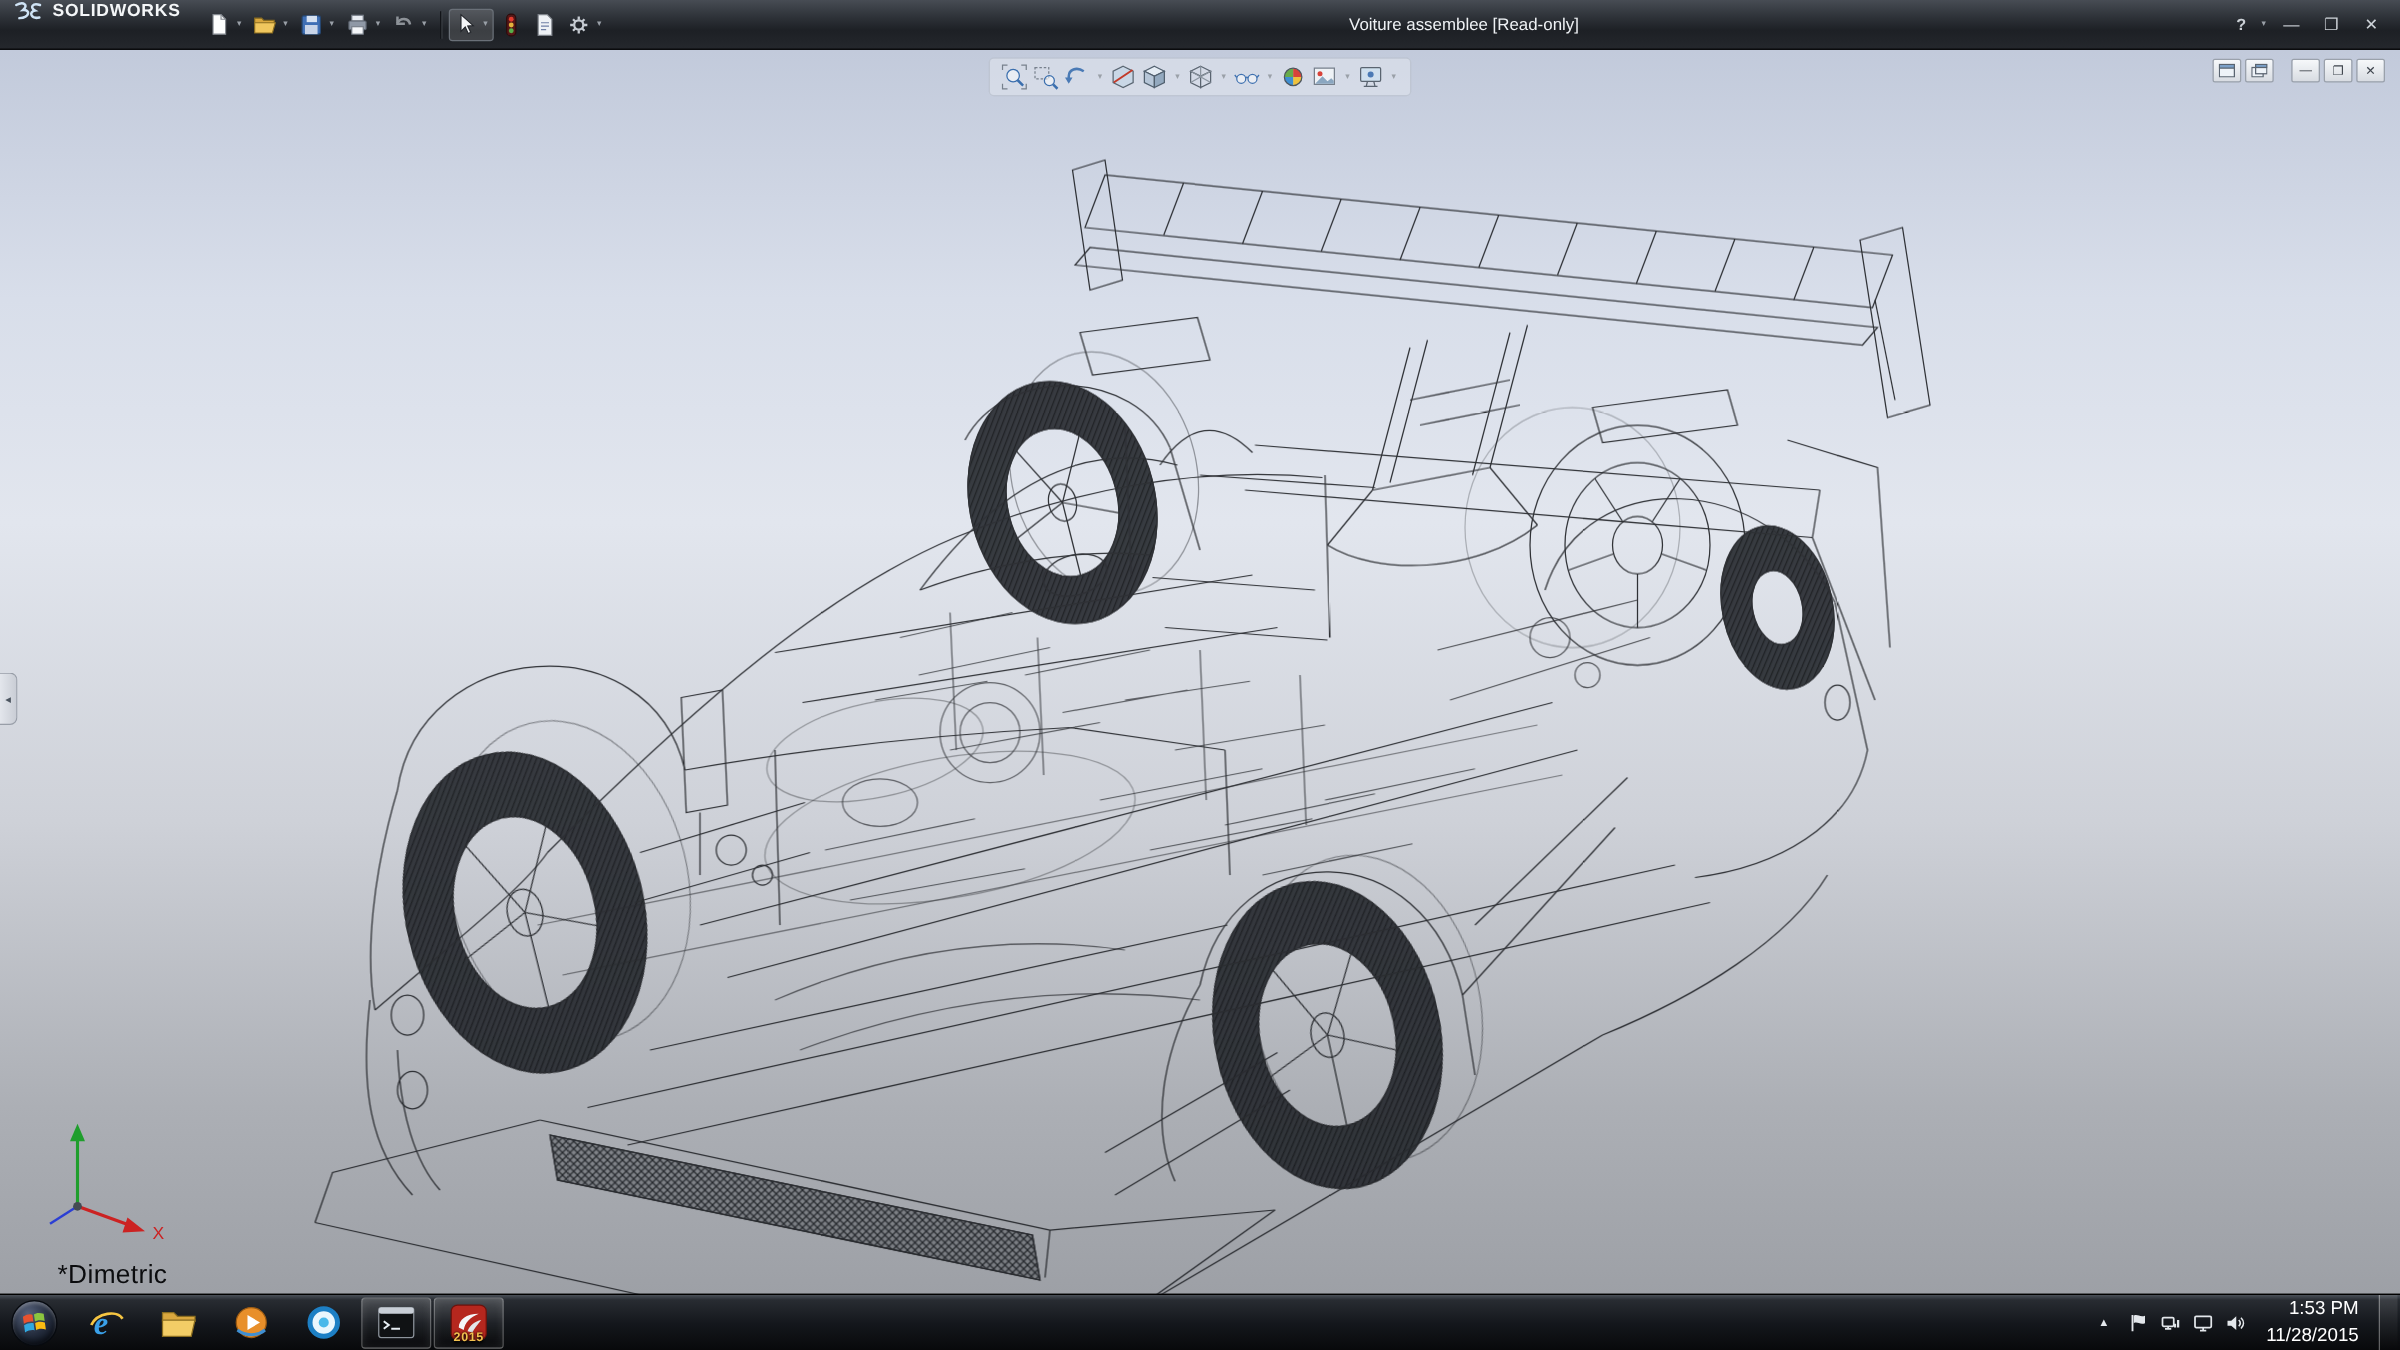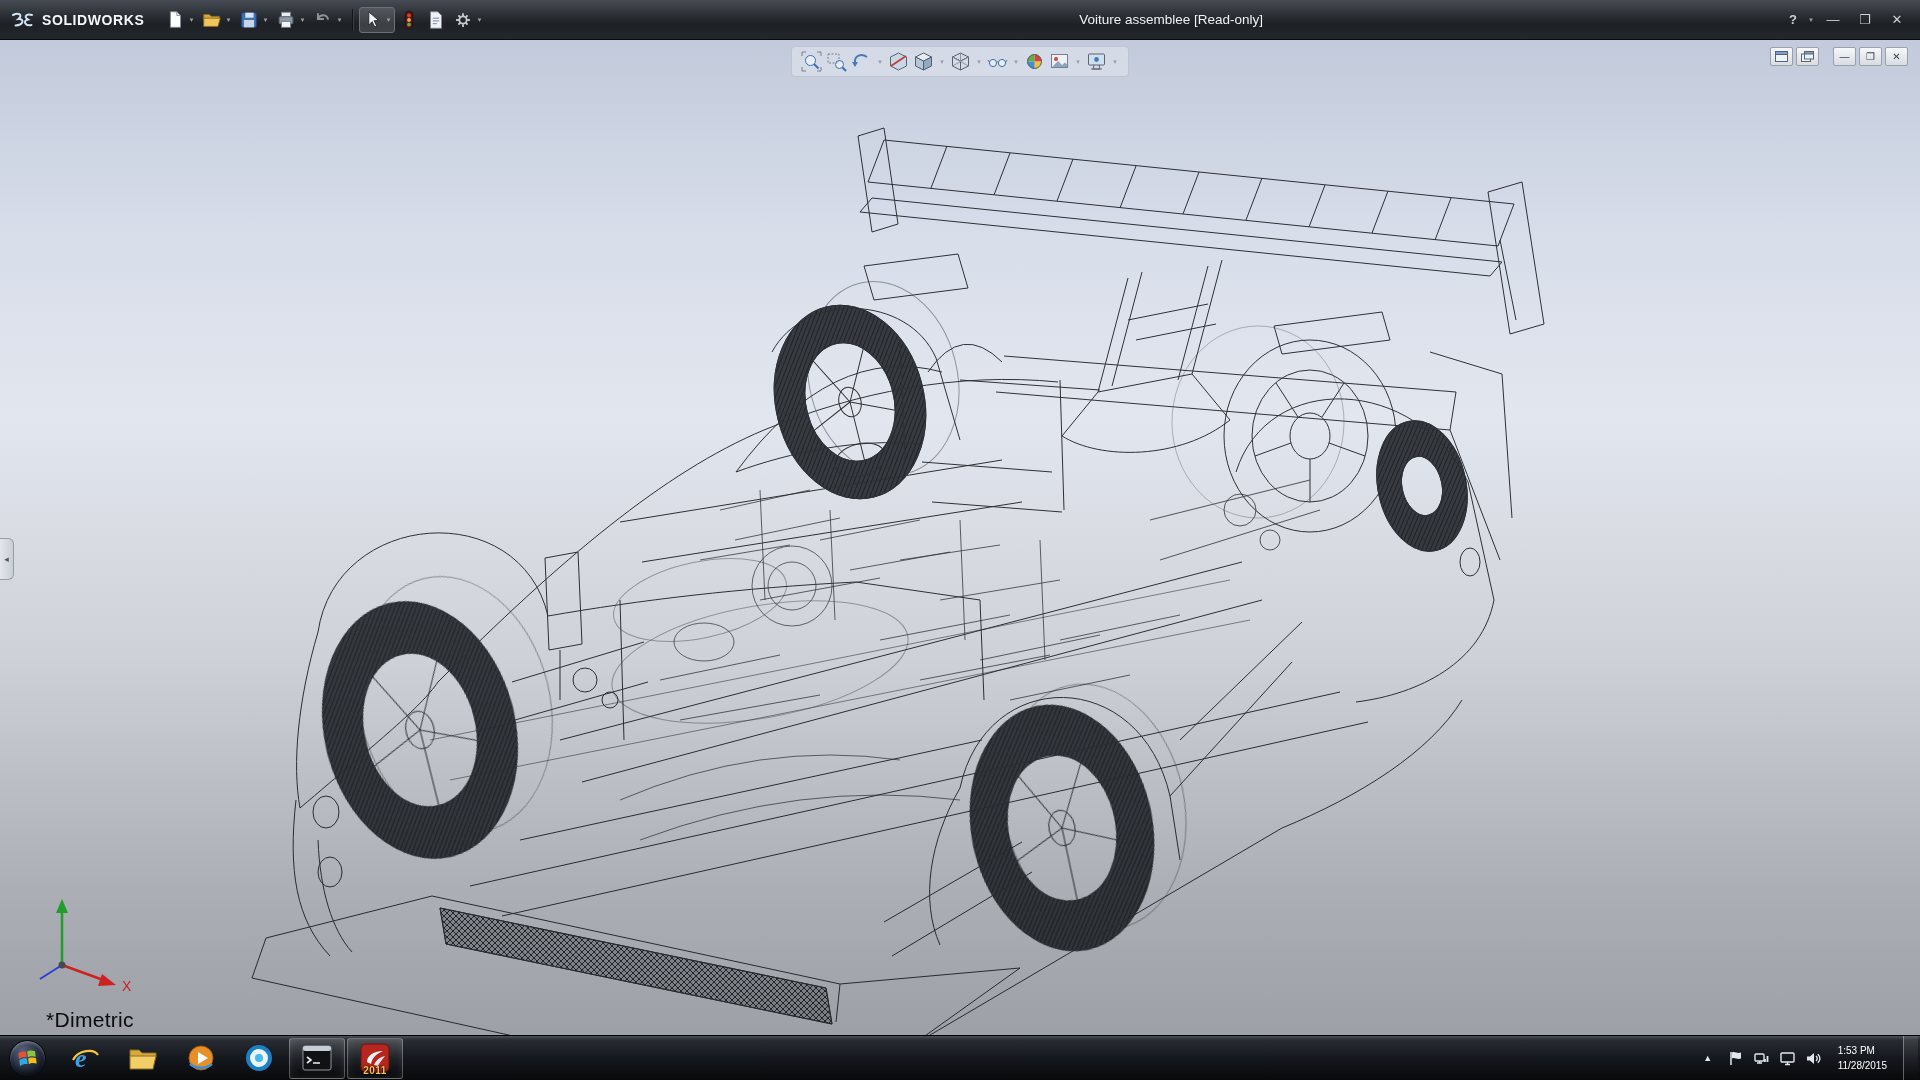--- a/index.html
+++ b/index.html
@@ -3,21 +3,21 @@
 <meta charset="utf-8">
 <style>
   * { margin:0; padding:0; box-sizing:border-box; user-select:none; }
   html,body { width:1920px; height:1080px; overflow:hidden; font-family:"Liberation Sans",sans-serif; background:#000; }
   .app { width:1920px; height:1080px; display:flex; flex-direction:column; }
 
   
   .titlebar { height:40px; flex:0 0 40px; position:relative; display:flex; align-items:center;
     background:linear-gradient(180deg,#474c54 0%,#2c3036 38%,#1d2025 62%,#24272c 100%);
     border-bottom:1px solid #0a0b0d; color:#dfe2e6; }
-  .brand { display:flex; align-items:center; gap:6px; padding:0 18px 0 10px; height:100%; }
+  .brand { display:flex; gap:6px; padding:0 18px 0 10px; height:100%; }
   .brand-name { font-size:14px; font-weight:bold; letter-spacing:.6px; color:#f4f6f8; }
   .tools { display:flex; align-items:center; gap:1px; }
   .tool { display:flex; align-items:center; padding:1px 1px; background:none; border:1px solid transparent; border-radius:3px; }
   .tool.pressed { background:rgba(255,255,255,.14); border:1px solid #6a7078; }
   .tool svg { width:22px; height:22px; display:block; }
   .dd { font-size:7px; color:#9aa0a8; width:10px; text-align:center; line-height:10px; }
   .tsep { width:1px; height:22px; background:#121418; box-shadow:1px 0 0 #3c4046; margin:0 5px; }
   .win-title { position:absolute; left:61%; transform:translateX(-50%); font-size:13.5px; color:#eef1f4; white-space:nowrap;text-align:center; }
   .win-ctrls { margin-left:auto; display:flex; align-items:center; gap:2px; padding-right:8px; }
   .wbtn { width:30px; height:24px; display:flex; align-items:center; justify-content:center; background:none; border:none; color:#ccd1d7; font-size:13px; font-family:"Liberation Sans",sans-serif; }
@@ -61,21 +61,21 @@
   .ticon.open { border:1px solid rgba(255,255,255,.30);
     background:linear-gradient(180deg,rgba(255,255,255,.16),rgba(255,255,255,.05) 48%,rgba(0,0,0,.18));
     box-shadow:inset 0 0 8px rgba(255,255,255,.10); }
   .sw-year { position:absolute; bottom:2px; left:0; right:0; text-align:center; font-size:10px; font-weight:bold;
     color:#f2c14e; text-shadow:0 1px 2px #000, 0 0 2px #000; letter-spacing:.5px; }
 
   .tray { margin-left:auto; display:flex; align-items:center; height:100%; gap:9px; padding-right:2px; }
   .tray-btn { background:none; border:none; display:flex; align-items:center; justify-content:center; color:#e3e7eb; }
   .tray-btn svg { width:17px; height:17px; display:block; }
   .hidden-arrow { font-size:9px; color:#e3e7eb; width:20px; }
-  .clock { color:#fff; font-size:10px; line-height:1.5; text-align:left; padding:0 7px; background:none; border:none; font-family:"Liberation Sans",sans-serif; }
+  .clock { color:#fff; font-size:15px; line-height:1.5; text-align:right; padding:0 7px; background:none; border:none; font-family:"Liberation Sans",sans-serif; }
   .show-desktop { width:15px; height:45px; border:none; border-left:1px solid rgba(255,255,255,.35);
     background:linear-gradient(180deg,rgba(255,255,255,.10),rgba(0,0,0,.12)); }
 </style>
 </head>
 <body>
 
 <div class="app">
 
   <div class="titlebar">
     <div class="brand">
@@ -464,21 +464,21 @@
           <rect x="1" y="1" width="28" height="5" rx="2" fill="#c8ced6"></rect>
           <path d="M5 12 L9 15 L5 18 M11 18 h7" stroke="#e8eef4" stroke-width="1.6" fill="none"></path>
         </svg>
       </button>
       <button class="ticon open">
         <svg width="32" height="32" viewBox="0 0 32 32">
           <rect x="2" y="2" width="28" height="28" rx="5" fill="#b5271e" stroke="#6d120c"></rect>
           <path d="M8 20 C8 14 14 9 24 9 C17 12 13 16 12 22 Z" fill="#f4f6f8"></path>
           <path d="M15 23 C17 18 21 15 26 14 C23 18 20 21 19 24 Z" fill="#e3e7ea"></path>
         </svg>
-        <span class="sw-year">2011</span>
+        <span class="sw-year">2015</span>
       </button>
     </div>
 
     <div class="tray">
       <button class="tray-btn hidden-arrow">▲</button>
       <button class="tray-btn">
         <svg viewBox="0 0 17 17">
           <line x1="4" y1="2" x2="4" y2="15" stroke="#e3e7eb" stroke-width="1.5"></line>
           <path d="M5 2.5 C8 1 10 4 14 2.5 L14 8.5 C10 10 8 7 5 8.5 Z" fill="#e3e7eb"></path>
         </svg>

